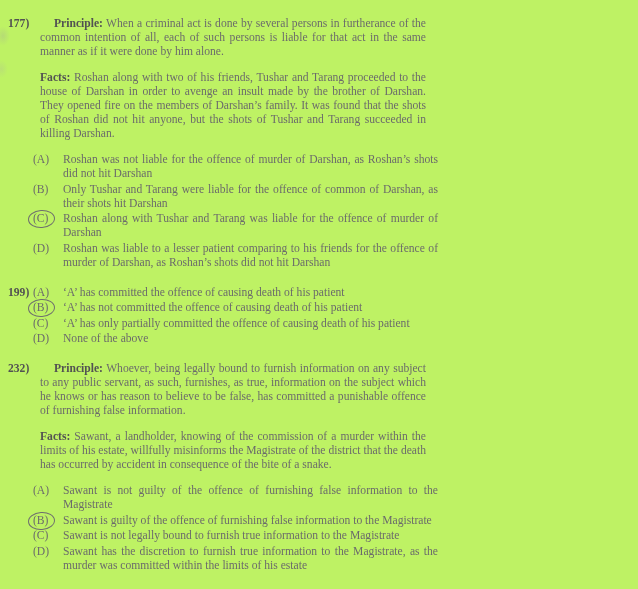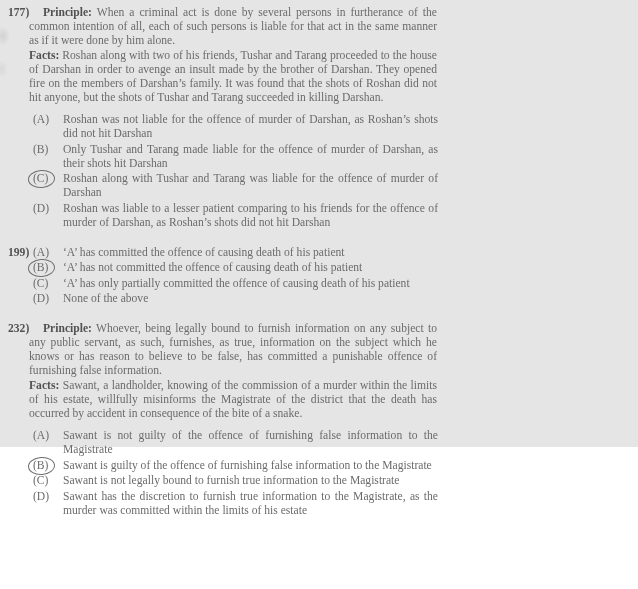--- a/index.html
+++ b/index.html
@@ -6,22 +6,22 @@
     margin: 0;
     padding: 0;
     width: 638px;
     height: 589px;
     overflow: hidden;
     background: #ffffff;
   }
   .page {
     position: relative;
     width: 638px;
-    height: 447px;
-    background: #e5e5e5;
+    height: 589px;
+    background: #bef264;
     font-family: "Liberation Serif", serif;
     font-size: 11.6px;
     line-height: 14px;
     color: #6b6b6b;
     box-sizing: border-box;
     padding: 5px 0 0 8px;
   }
   .smudge {
     position: absolute;
     border-radius: 50%;
@@ -44,21 +44,21 @@
   }
   .q-num {
     position: absolute;
     left: 0;
     top: 0;
     font-weight: bold;
     color: #525252;
     white-space: nowrap;
   }
   .para {
-    margin: 1px;
+    margin: 12px;
     text-align: justify;
   }
   .para.principle {
     text-indent: 14px;
   }
   .label {
     font-weight: bold;
     color: #525252;
   }
   .options {
@@ -103,21 +103,21 @@
     <span class="q-num">177)</span>
     <p class="para principle"><b class="label">Principle:</b> <span>When a criminal act is done by several persons in furtherance of the common intention of all, each of such persons is liable for that act in the same manner as if it were done by him alone.</span></p>
     <p class="para facts"><b class="label">Facts:</b> <span>Roshan along with two of his friends, Tushar and Tarang proceeded to the house of Darshan in order to avenge an insult made by the brother of Darshan. They opened fire on the members of Darshan’s family. It was found that the shots of Roshan did not hit anyone, but the shots of Tushar and Tarang succeeded in killing Darshan.</span></p>
     <div class="options">
       <div class="option">
         <span class="letter">(A)</span>
         <span class="opt-text">Roshan was not liable for the offence of murder of Darshan, as Roshan’s shots did not hit Darshan</span>
       </div>
       <div class="option">
         <span class="letter">(B)</span>
-        <span class="opt-text">Only Tushar and Tarang made liable for the offence of murder of Darshan, as their shots hit Darshan</span>
+        <span class="opt-text">Only Tushar and Tarang were liable for the offence of common of Darshan, as their shots hit Darshan</span>
       </div>
       <div class="option">
         <span class="letter circled">(C)</span>
         <span class="opt-text">Roshan along with Tushar and Tarang was liable for the offence of murder of Darshan</span>
       </div>
       <div class="option">
         <span class="letter">(D)</span>
         <span class="opt-text">Roshan was liable to a lesser patient comparing to his friends for the offence of murder of Darshan, as Roshan’s shots did not hit Darshan</span>
       </div>
     </div>

